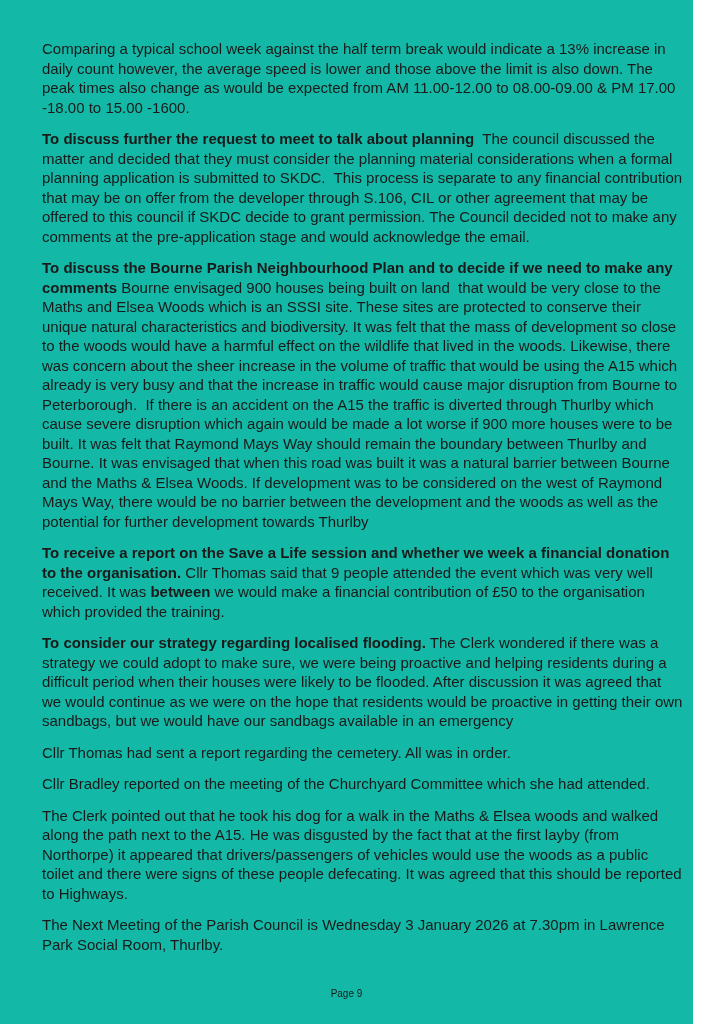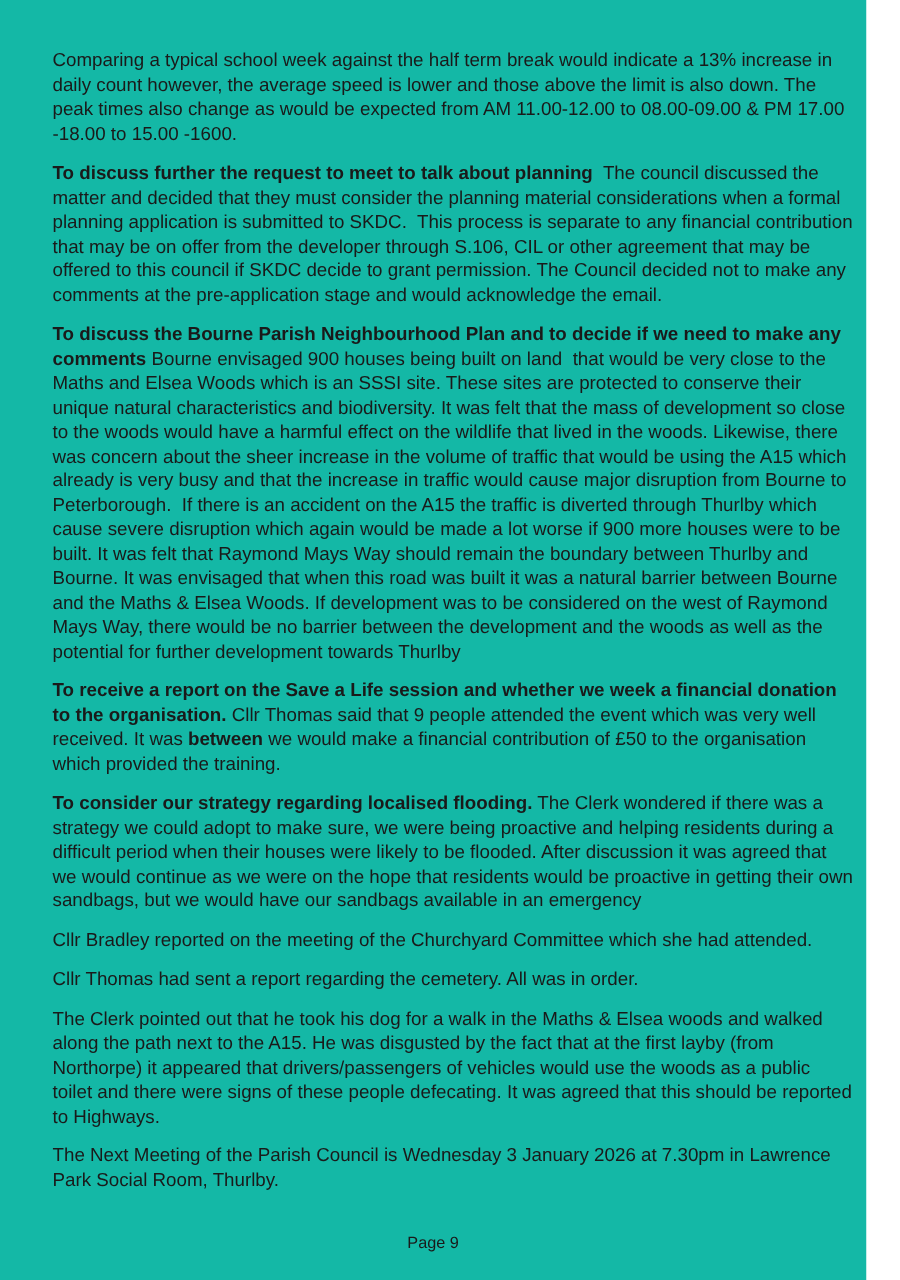--- a/index.html
+++ b/index.html
@@ -31,36 +31,36 @@
   }
   .b {
     font-weight: 700;
   }
   .page-footer {
     position: absolute;
     left: 0;
     right: 0;
     bottom: 22px;
     text-align: center;
-    font-size: 13px;
+    font-size: 10px;
     line-height: 16px;
     color: #1a1a1a;
   }
 </style>
 </head>
 <body>
 
 <div class="page">
   <div class="content">
       <p><span>Comparing a typical school week against the half term break would indicate a 13% increase in daily count however, the average speed is lower and those above the limit is also down. The peak times also change as would be expected from AM 11.00-12.00 to 08.00-09.00 &amp; PM 17.00 -18.00 to 15.00 -1600.</span></p>
       <p><span class="b">To discuss further the request to meet to talk about planning</span><span>  The council discussed the matter and decided that they must consider the planning material considerations when a formal planning application is submitted to SKDC.  This process is separate to any financial contribution that may be on offer from the developer through S.106, CIL or other agreement that may be offered to this council if SKDC decide to grant permission. The Council decided not to make any comments at the pre-application stage and would acknowledge the email.</span></p>
       <p><span class="b">To discuss the Bourne Parish Neighbourhood Plan and to decide if we need to make any comments</span><span> Bourne envisaged 900 houses being built on land  that would be very close to the Maths and Elsea Woods which is an SSSI site. These sites are protected to conserve their unique natural characteristics and biodiversity. It was felt that the mass of development so close to the woods would have a harmful effect on the wildlife that lived in the woods. Likewise, there was concern about the sheer increase in the volume of traffic that would be using the A15 which already is very busy and that the increase in traffic would cause major disruption from Bourne to Peterborough.  If there is an accident on the A15 the traffic is diverted through Thurlby which cause severe disruption which again would be made a lot worse if 900 more houses were to be built. It was felt that Raymond Mays Way should remain the boundary between Thurlby and Bourne. It was envisaged that when this road was built it was a natural barrier between Bourne and the Maths &amp; Elsea Woods. If development was to be considered on the west of Raymond Mays Way, there would be no barrier between the development and the woods as well as the potential for further development towards Thurlby</span></p>
       <p><span class="b">To receive a report on the Save a Life session and whether we week a financial donation to the organisation.</span><span> Cllr Thomas said that 9 people attended the event which was very well received. It was </span><span class="b">between</span><span> we would make a financial contribution of £50 to the organisation which provided the training.</span></p>
       <p><span class="b">To consider our strategy regarding localised flooding.</span><span> The Clerk wondered if there was a strategy we could adopt to make sure, we were being proactive and helping residents during a difficult period when their houses were likely to be flooded. After discussion it was agreed that we would continue as we were on the hope that residents would be proactive in getting their own sandbags, but we would have our sandbags available in an emergency</span></p>
+      <p><span>Cllr Thomas had sent a report regarding the cemetery. All was in order.</span></p>
       <p><span>Cllr Bradley reported on the meeting of the Churchyard Committee which she had attended.</span></p>
-      <p><span>Cllr Thomas had sent a report regarding the cemetery. All was in order.</span></p>
       <p><span>The Clerk pointed out that he took his dog for a walk in the Maths &amp; Elsea woods and walked along the path next to the A15. He was disgusted by the fact that at the first layby (from Northorpe) it appeared that drivers/passengers of vehicles would use the woods as a public toilet and there were signs of these people defecating. It was agreed that this should be reported to Highways.</span></p>
       <p><span>The Next Meeting of the Parish Council is Wednesday 3 January 2026 at 7.30pm in Lawrence Park Social Room, Thurlby.</span></p>
     </div>
   <div class="page-footer">
     <span>Page 9</span>
   </div>
 </div>
 
 </body></html>

